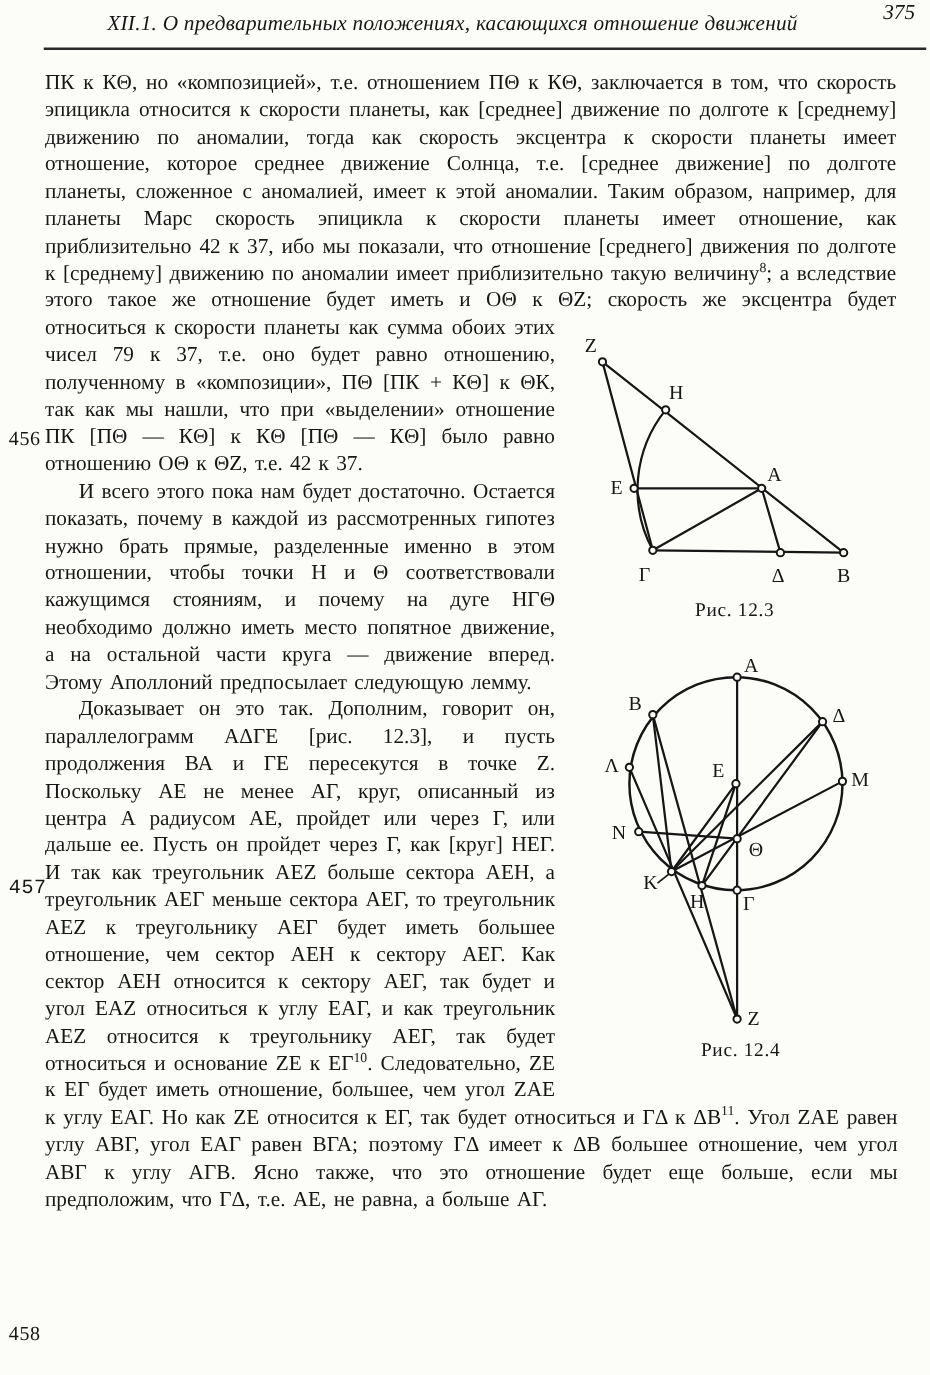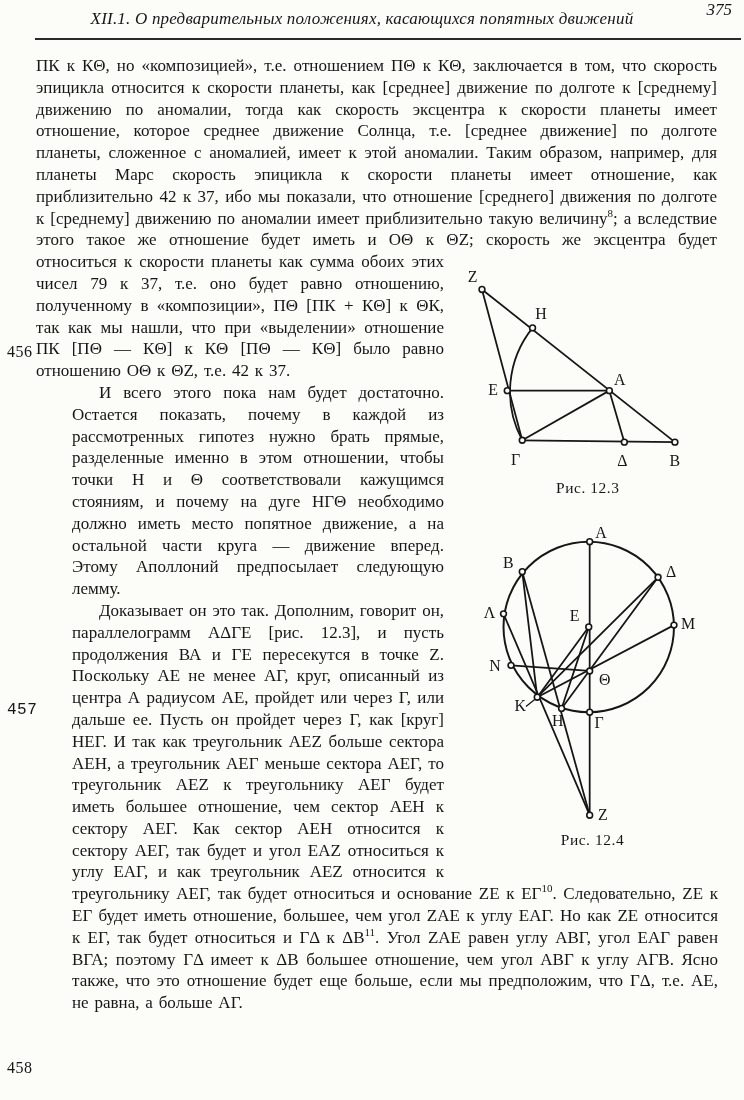--- a/index.html
+++ b/index.html
@@ -14,35 +14,35 @@
     letter-spacing:.2px;padding-right:60px;padding-left:40px;
   }
   .page-number{position:absolute;right:12px;top:0;font-style:italic;font-size:17px;}
   .header-rule{margin:5px 3px 0 35px;border:0;border-top:2px solid #2a2a2a;height:0;}
   .margin-num{position:absolute;left:7px;font-size:16px;letter-spacing:.5px;}
   .content{padding:15px 26px 0 36px;}
   .content p{
     margin:0;font-size:17px;line-height:21.8px;text-align:justify;
     word-spacing:1.6px;
   }
-  .content p.indent{text-indent:27px;margin-left:36px;}
+  .content p.indent{text-indent:27px;}
   .content sup{font-size:11px;line-height:0;vertical-align:super;}
   .float-spacer{float:right;width:1px;height:212px;}
   .figures-float{float:right;clear:right;width:266px;height:608px;margin-left:8px;}
   .figures-float figure{margin:0;}
   .figures-float figure.fig2{margin-top:20px;}
   .figures-float svg{display:block;width:100%;height:auto;}
 </style>
 </head>
 <body>
 
 <div class="page">
 
   <div class="header">
-    <span class="header-title">XII.1. О предварительных положениях, касающихся попятных движений</span>
+    <span class="header-title">XII.1. О предварительных положениях, касающихся отношение движений</span>
     <span class="page-number">375</span>
   </div>
   <hr class="header-rule">
 
   <div></div>
 
   <div class="content">
     <div class="float-spacer"></div>
     <div class="figures-float">
       <figure>

